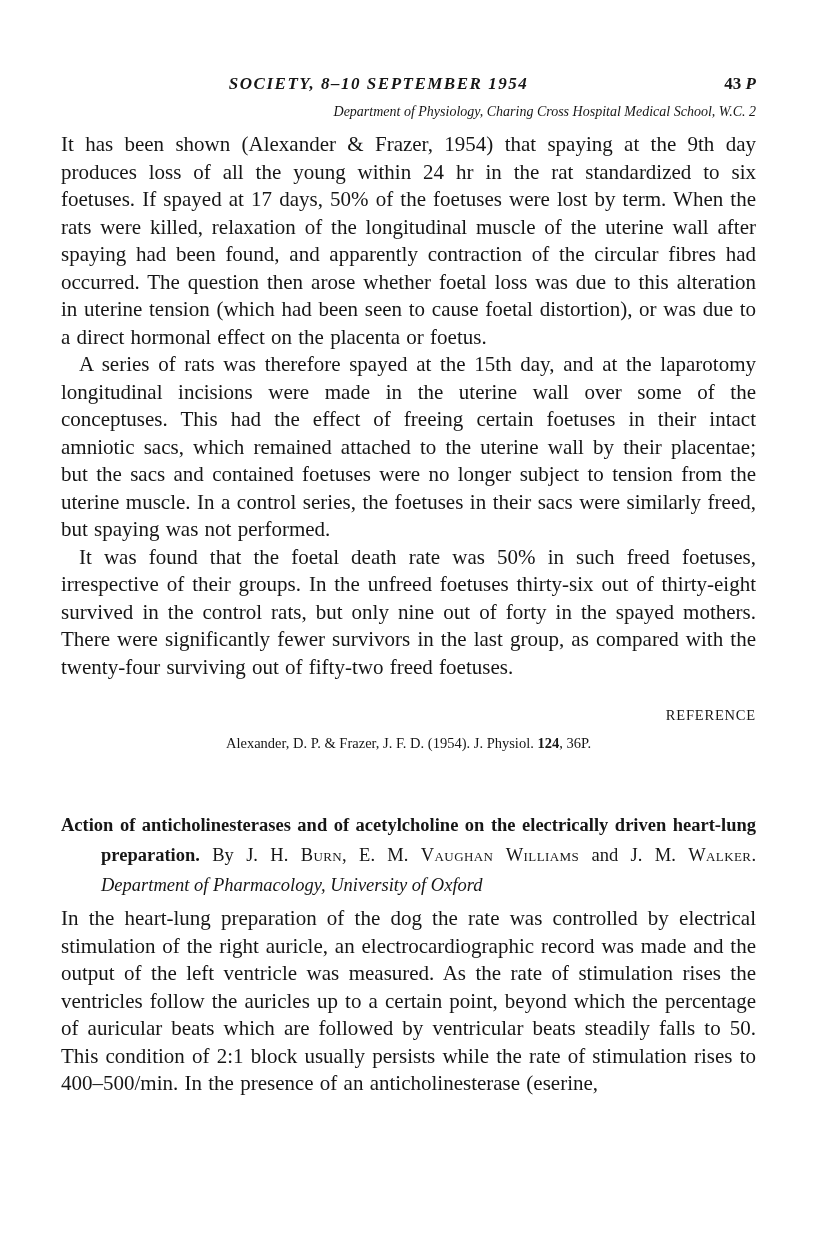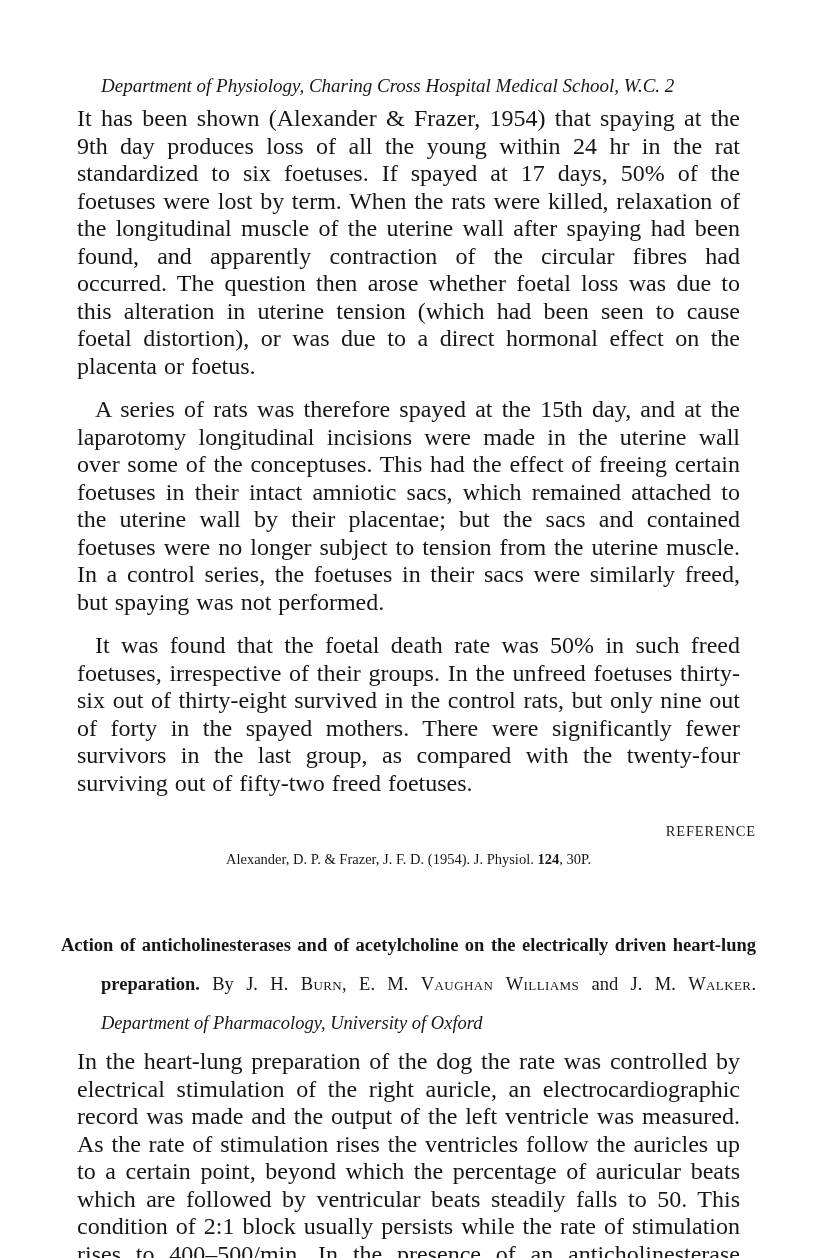--- a/index.html
+++ b/index.html
@@ -43,39 +43,40 @@
   }
   .page-num .pl { font-style: italic; }
   
   .heading {
     font-size: 18.5px;
     line-height: 28px;
     text-align: justify;
     margin: 12px 0 0 0;
   }
   .heading2 {
-    line-height: 39px;
+    line-height: 30px;
     padding-left: 40px;
     text-indent: -40px;
     margin-top: 18px;
   }
   .heading .t { font-weight: bold; }
   .sc { font-variant: small-caps; letter-spacing: 0.4px; }
   .aff { font-style: italic; }
   .affil-line {
-    font-size: 19px;
+    font-size: 14px;
     line-height: 28px;
     padding-left: 40px;
+    text-align: right;
   }
   
   p.body {
-    font-size: 24px;
+    font-size: 21px;
     line-height: 27.5px;
     text-align: justify;
-    margin: 16px;
+    margin: 0;
     word-spacing: 1px;
   }
   p.first { margin-top: 5px; }
   p.indent { text-indent: 18px; }
   
   .refsec { margin-top: 26px; text-align: center; }
   .ref-head {
     font-size: 14.5px;
     letter-spacing: 0.8px;
     text-align: right;
@@ -85,31 +86,35 @@
   .ref-entry .bd { font-weight: bold; text-align: center; }
   
   .article2 { margin-top: 58px; }
 </style>
 </head>
 <body>
 
 <div class="page">
   <div class="content">
 
+    <div class="running-head">
+      <span class="running-title">SOCIETY, 8–10 SEPTEMBER 1954</span>
+      <span class="page-num"><span>43 </span><span class="pl">P</span></span>
+    </div>
 
     <div class="article">
       <div class="affil-line"><span class="aff">Department of Physiology, Charing Cross Hospital Medical School, W.C. 2</span></div>
 
       <p class="body first">It has been shown (Alexander &amp; Frazer, 1954) that spaying at the 9th day produces loss of all the young within 24 hr in the rat standardized to six foetuses. If spayed at 17 days, 50% of the foetuses were lost by term. When the rats were killed, relaxation of the longitudinal muscle of the uterine wall after spaying had been found, and apparently contraction of the circular fibres had occurred. The question then arose whether foetal loss was due to this alteration in uterine tension (which had been seen to cause foetal distortion), or was due to a direct hormonal effect on the placenta or foetus.</p>
       <p class="body indent">A series of rats was therefore spayed at the 15th day, and at the laparotomy longitudinal incisions were made in the uterine wall over some of the conceptuses. This had the effect of freeing certain foetuses in their intact amniotic sacs, which remained attached to the uterine wall by their placentae; but the sacs and contained foetuses were no longer subject to tension from the uterine muscle. In a control series, the foetuses in their sacs were similarly freed, but spaying was not performed.</p>
       <p class="body indent">It was found that the foetal death rate was 50% in such freed foetuses, irrespective of their groups. In the unfreed foetuses thirty-six out of thirty-eight survived in the control rats, but only nine out of forty in the spayed mothers. There were significantly fewer survivors in the last group, as compared with the twenty-four surviving out of fifty-two freed foetuses.</p>
 
       <div class="refsec">
         <div class="ref-head">REFERENCE</div>
-        <div class="ref-entry"><span>Alexander, D. P. &amp; Frazer, J. F. D. (1954). </span><span class="it">J. Physiol. </span><span class="bd">124</span><span>, 30</span><span class="it">P</span><span>.</span></div>
+        <div class="ref-entry"><span>Alexander, D. P. &amp; Frazer, J. F. D. (1954). </span><span class="it">J. Physiol. </span><span class="bd">124</span><span>, 36</span><span class="it">P</span><span>.</span></div>
       </div>
     </div>
 
     <div class="article article2">
       <div class="heading heading2"><span class="t">Action of anticholinesterases and of acetylcholine on the electrically driven heart-lung preparation.</span><span> By J. H. </span><span class="sc">Burn</span><span>, E. M. </span><span class="sc">Vaughan Williams</span><span> and J. M. </span><span class="sc">Walker</span><span>. </span><span class="aff">Department of Pharmacology, University of Oxford</span></div>
 
       <p class="body first">In the heart-lung preparation of the dog the rate was controlled by electrical stimulation of the right auricle, an electrocardiographic record was made and the output of the left ventricle was measured. As the rate of stimulation rises the ventricles follow the auricles up to a certain point, beyond which the percentage of auricular beats which are followed by ventricular beats steadily falls to 50. This condition of 2:1 block usually persists while the rate of stimulation rises to 400–500/min. In the presence of an anticholinesterase (eserine,</p>
     </div>
 
   </div>

